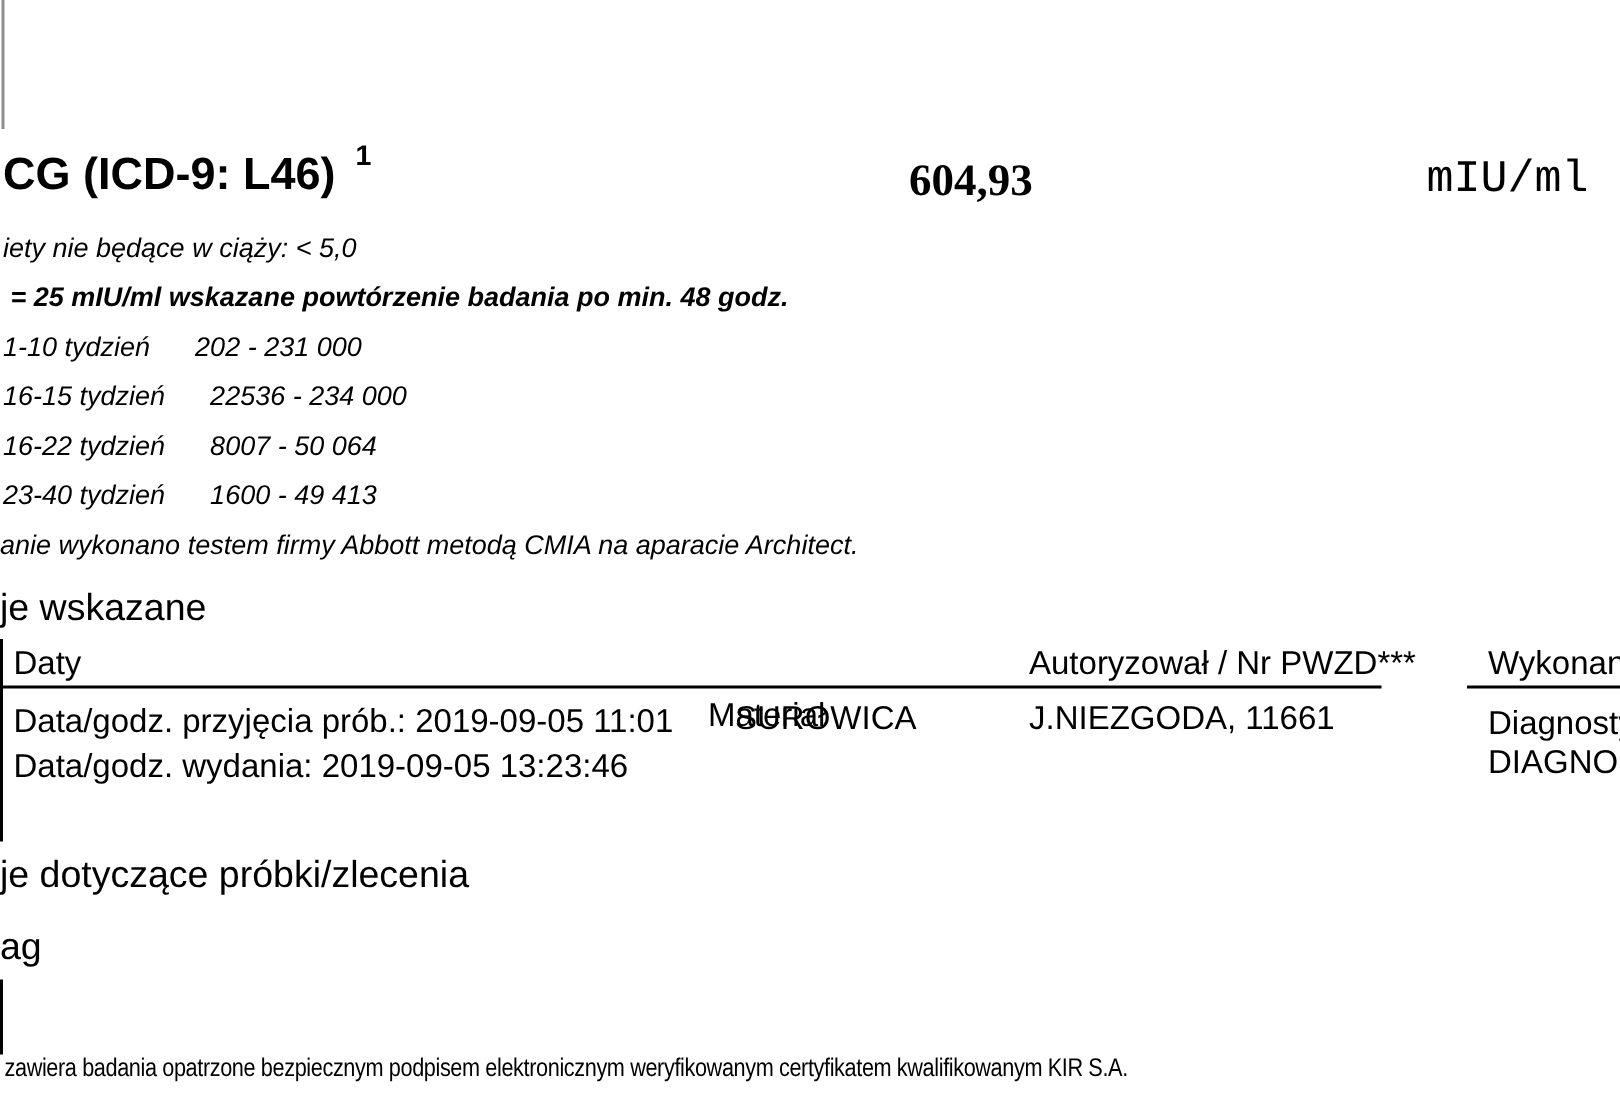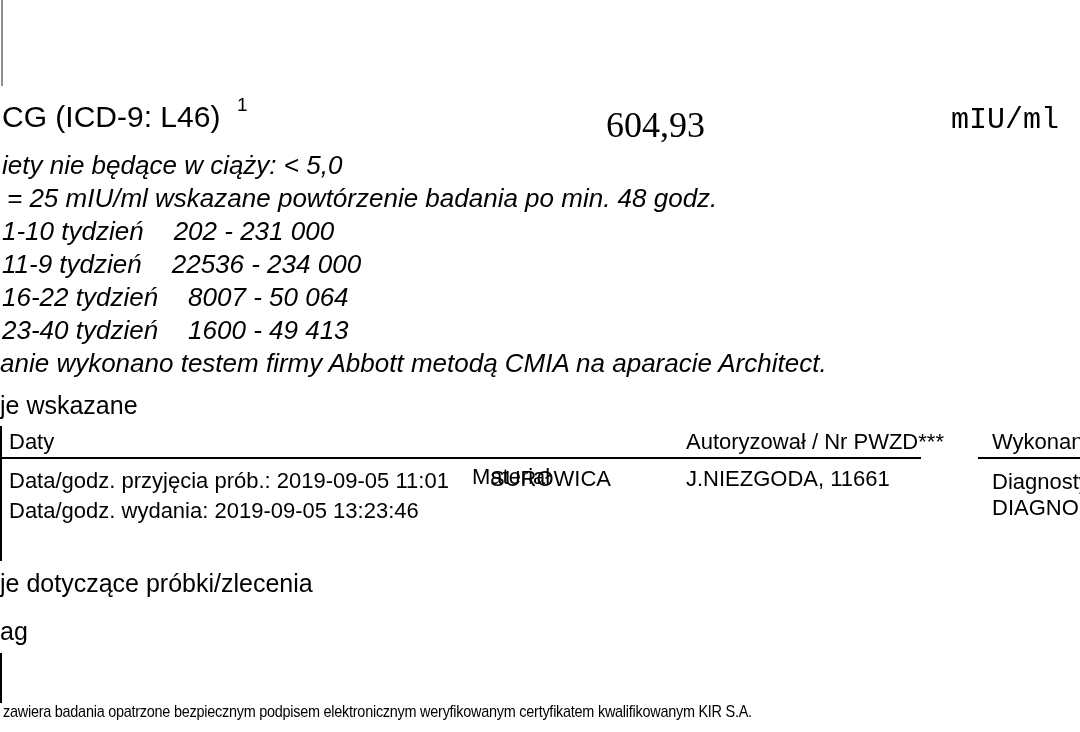--- a/index.html
+++ b/index.html
@@ -1,23 +1,23 @@
 <!DOCTYPE html>
 <html><head>
 <meta charset="utf-8">
 <style>
   html,body{margin:0;padding:0;background:#fff;}
   .page{
     position:relative;width:1080px;height:732px;background:#ffffff;
     overflow:hidden;font-family:"Liberation Sans",sans-serif;color:#000;
   }
   .abs{position:absolute;white-space:nowrap;}
-  .sans-bold{font-weight:normal;}
+  .sans-bold{font-weight:bold;}
   .serif{font-family:"Liberation Serif",serif;}
-  .italic-block{font-style:italic;font-size:26px;line-height:33px;}
+  .italic-block{font-style:italic;font-size:18px;line-height:33px;}
   .italic-block > div{white-space:nowrap;}
   .week-label{display:inline-block;margin-right:30px;}
   .section-header{font-size:25px;}
   .tbl{font-size:22px;}
   .vline{background:#000000;width:2px;}
   .hline{background:#000000;height:2px;}
   .vline-soft{background:#8e8e8e;width:2px;}
   .dates-col{line-height:30px;}
   .performed-col{line-height:26px;}
   .footer-text{
@@ -27,31 +27,31 @@
 </style>
 </head>
 <body>
 
 <div class="page">
 
   <div class="abs vline-soft" style="left:1px;top:0;height:86px;"></div>
 
   <div class="abs sans-bold" style="left:2px;top:100px;font-size:30px;">CG (ICD-9: L46)</div>
   <div class="abs sans-bold" style="left:237px;top:94px;font-size:19px;">1</div>
-  <div class="abs serif sans-bold" style="left:606px;top:104px;font-size:36px;">604,93</div>
+  <div class="abs serif sans-bold" style="left:606px;top:104px;font-size:30px;">604,93</div>
   <div class="abs serif" style="left:951px;top:103px;font-size:30px;font-family:Liberation Mono, monospace;">mIU/ml</div>
 
   <div class="abs italic-block" style="left:2px;top:149px;">
     <div>iety nie będące w ciąży: &lt; 5,0</div>
-    <div style="margin-left:5px;">= 25 mIU/ml wskazane powtórzenie badania po min. 48 godz.</div>
+    <div style="margin-left:5px;font-weight:bold;">= 25 mIU/ml wskazane powtórzenie badania po min. 48 godz.</div>
     <div>
       <span class="week-label">1-10 tydzień</span><span>202 - 231 000</span>
     </div>
     <div>
-      <span class="week-label">11-9 tydzień</span><span>22536 - 234 000</span>
+      <span class="week-label">16-15 tydzień</span><span>22536 - 234 000</span>
     </div>
     <div>
       <span class="week-label">16-22 tydzień</span><span>8007 - 50 064</span>
     </div>
     <div>
       <span class="week-label">23-40 tydzień</span><span>1600 - 49 413</span>
     </div>
     <div style="margin-left:-2px;text-align:right;">anie wykonano testem firmy Abbott metodą CMIA na aparacie Architect.</div>
   </div>
 

